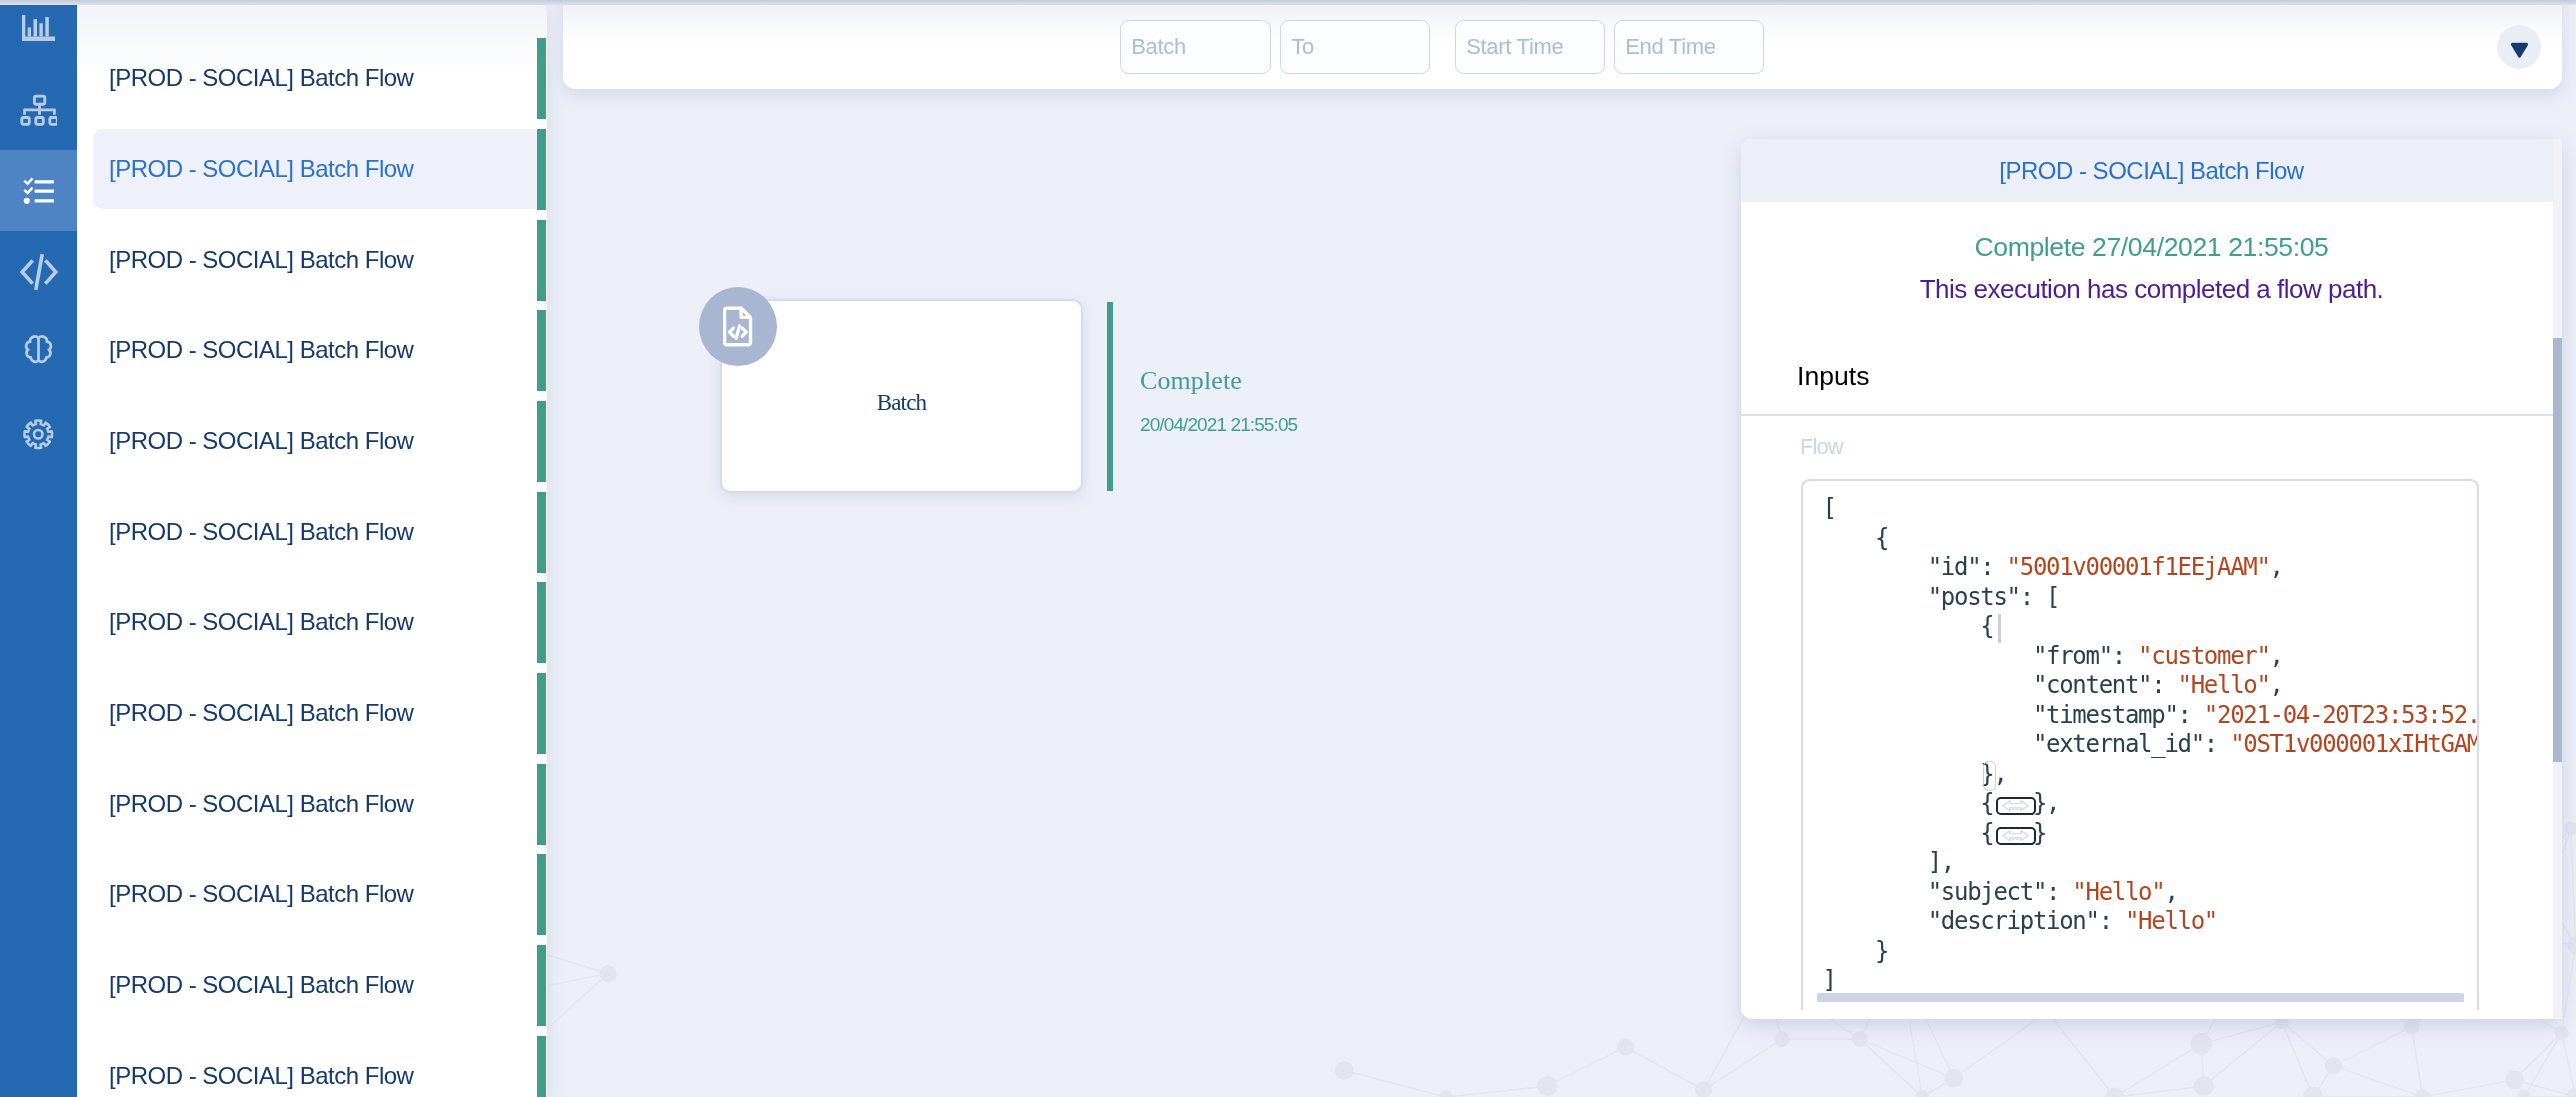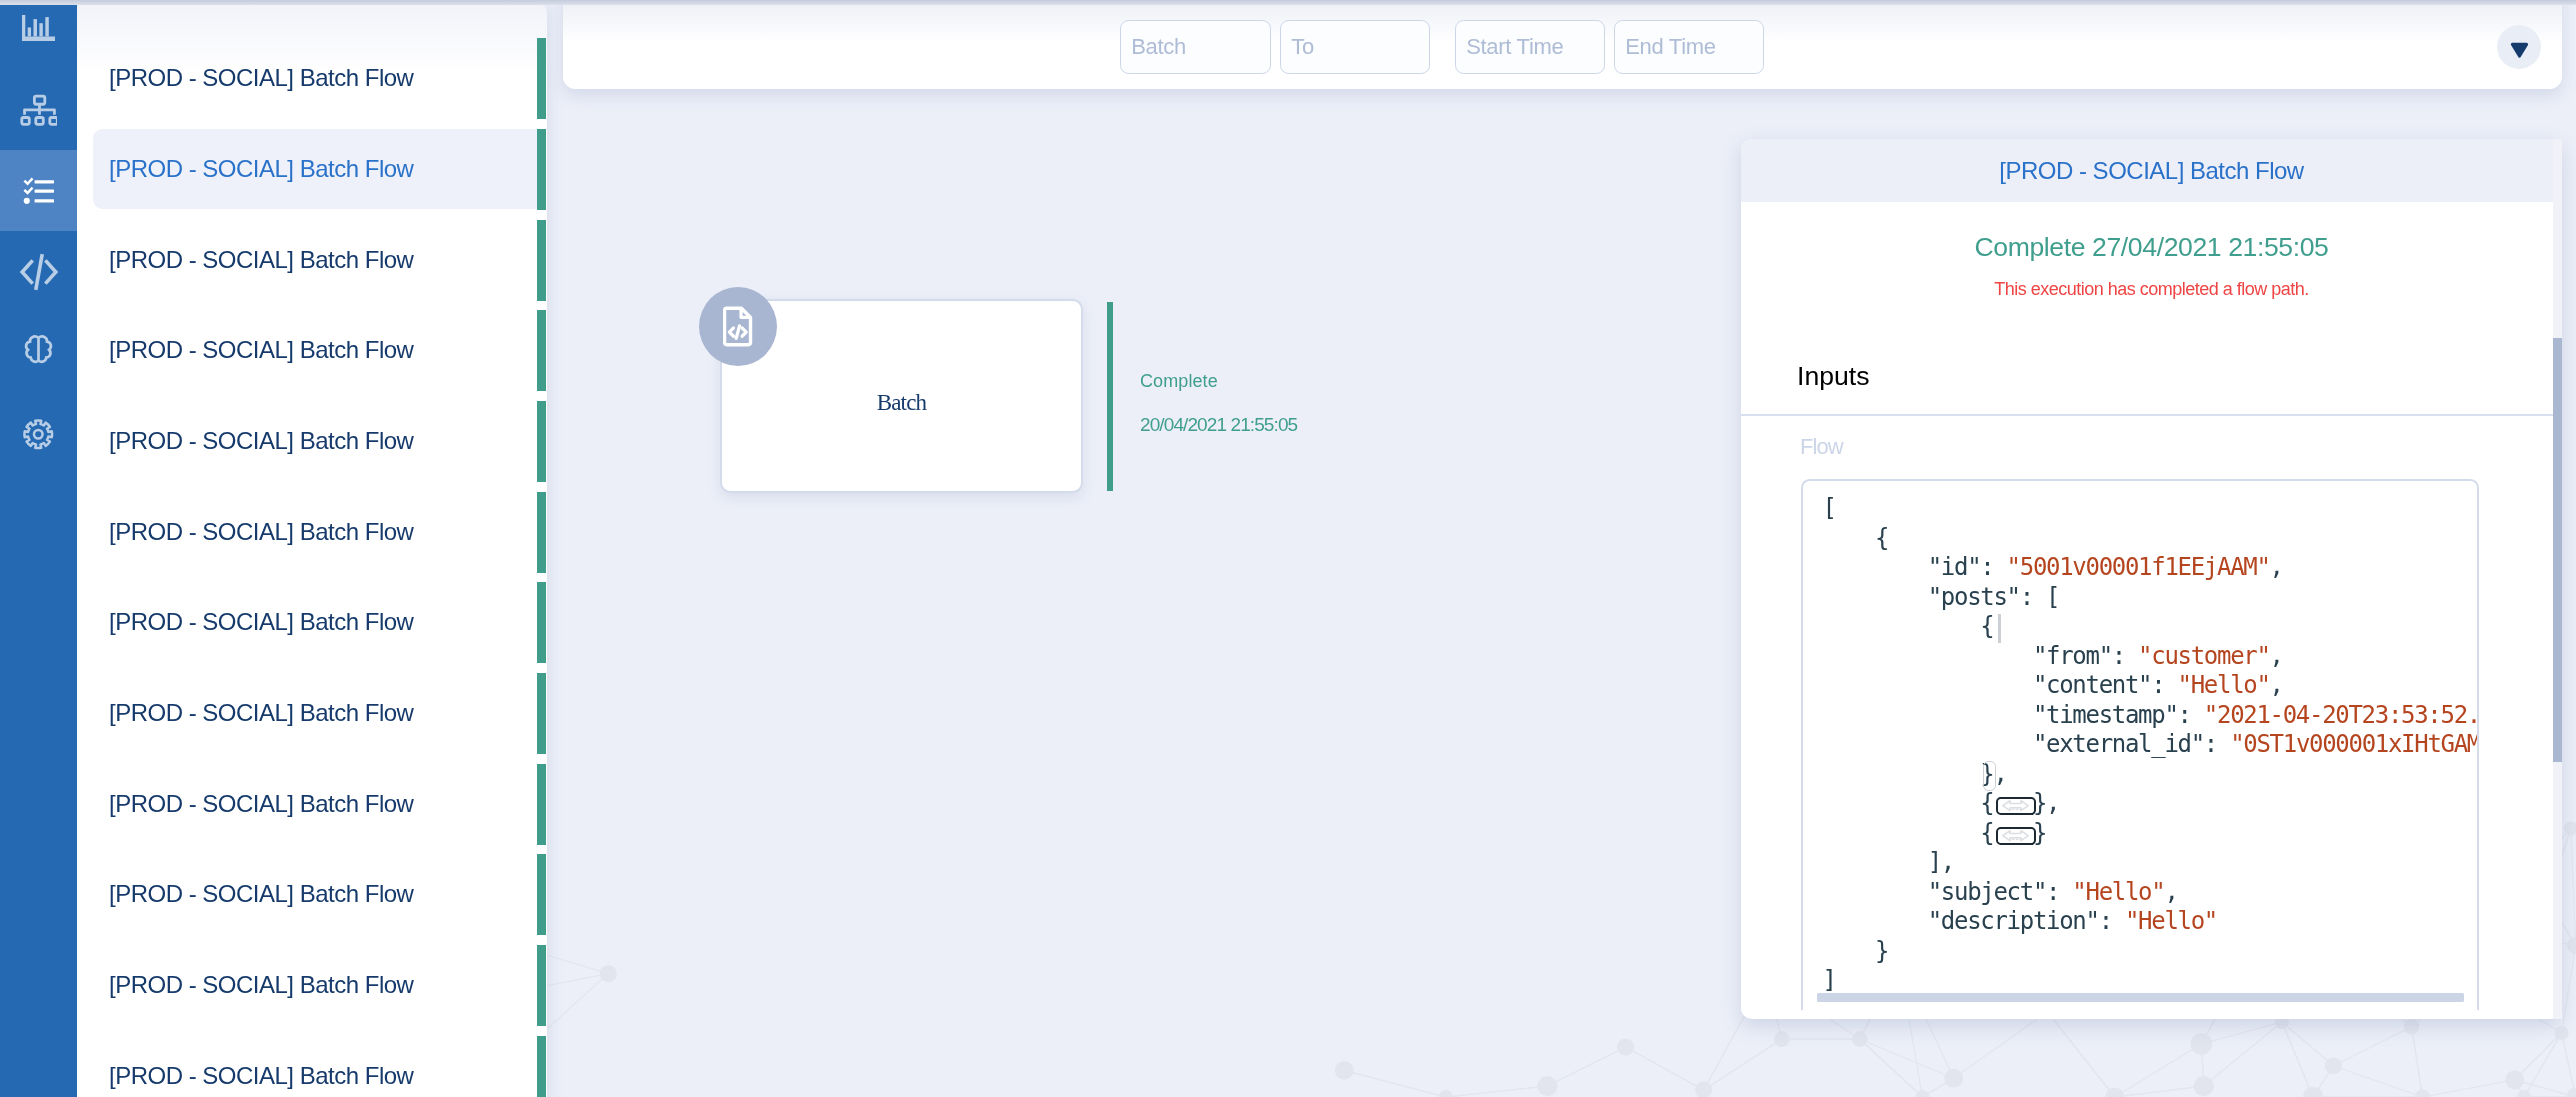--- a/index.html
+++ b/index.html
@@ -49,33 +49,33 @@
   
   .node{position:absolute;left:720px;top:299px;width:363px;height:194px;background:#fff;
         border:2.3px solid #d4dcec;border-radius:10.2px;box-sizing:border-box;
         box-shadow:0 4.7px 12.5px rgba(120,136,178,0.16);z-index:2;}
   .node .title{position:absolute;left:0;top:7px;width:100%;height:100%;display:flex;
                align-items:center;justify-content:center;font-size:23px;color:#153a6b;letter-spacing:-0.8px;font-family:Liberation Serif, serif;}
   .nodeicon{position:absolute;left:699px;top:287px;width:78px;height:79px;border-radius:50%;
             background:#a9b6d1;display:flex;align-items:center;justify-content:center;z-index:3;}
   .greenline{position:absolute;left:1107px;top:302px;width:5.5px;height:189px;background:#409d8c;z-index:2;}
   .statuswrap{position:absolute;left:1140px;top:368px;z-index:2;}
-  .statuswrap .st{font-size:18px;color:#3f9e8d;letter-spacing:0.1px;line-height:26.6px;}
+  .statuswrap .st{font-size:26px;color:#3f9e8d;letter-spacing:0.1px;line-height:26.6px;font-family:Liberation Serif, serif;}
   .statuswrap .ts{font-size:19px;color:#3f9e8d;letter-spacing:-0.9px;margin-top:20.3px;line-height:19px;}
 
   
   .detail{position:absolute;left:1741px;top:139px;width:821px;height:880px;background:#fff;
           border-radius:11px;box-shadow:0 6.3px 19px rgba(120,136,178,0.26);z-index:4;overflow:hidden;}
   .detail-head{position:absolute;left:0;top:0;width:821px;height:63px;background:#eceff8;
                display:flex;align-items:center;justify-content:center;}
   .detail-head span{font-size:24px;color:#2a72c9;letter-spacing:-0.5px;}
   .detail-status{position:absolute;left:0;top:0;width:821px;text-align:center;}
   .detail-status .l1{font-size:26.6px;color:#3f9e8d;letter-spacing:-0.4px;position:absolute;
                      left:0;top:95px;width:100%;line-height:27px;}
-  .detail-status .l2{font-size:18px;color:#ef4444;letter-spacing:-0.5px;position:absolute;
+  .detail-status .l2{font-size:26px;color:#4c1d95;letter-spacing:-0.5px;position:absolute;
                      left:0;top:138px;width:100%;line-height:24px;}
   .tabsline{position:absolute;left:0;top:275px;width:813px;height:1.6px;background:#d9e0ef;}
   .tab{position:absolute;left:56px;top:220px;height:34px;display:flex;align-items:center;
        font-size:26.6px;color:#000000;letter-spacing:0px;}
   .fieldlabel{position:absolute;left:59px;top:295px;font-size:22px;color:#ccd5e8;letter-spacing:-0.9px;}
 
   
   .editorclip{position:absolute;left:1782px;top:438px;width:735px;height:572px;overflow:hidden;z-index:5;}
   .editor{position:absolute;left:19px;top:41px;width:678px;height:578px;background:#fff;
           border:2px solid #d4dcec;border-radius:8.6px;box-sizing:border-box;overflow:hidden;}

